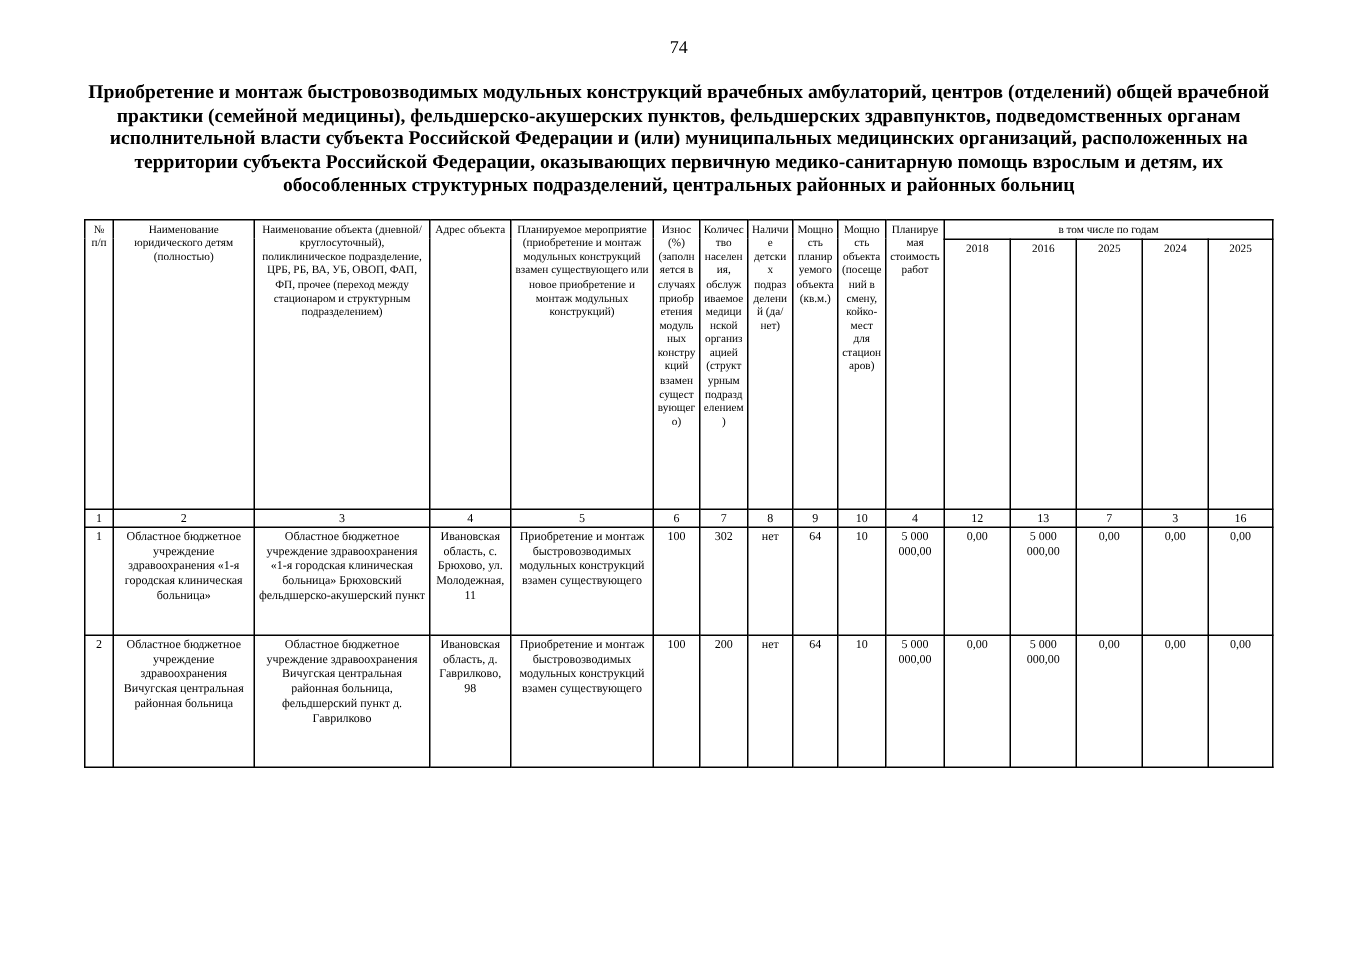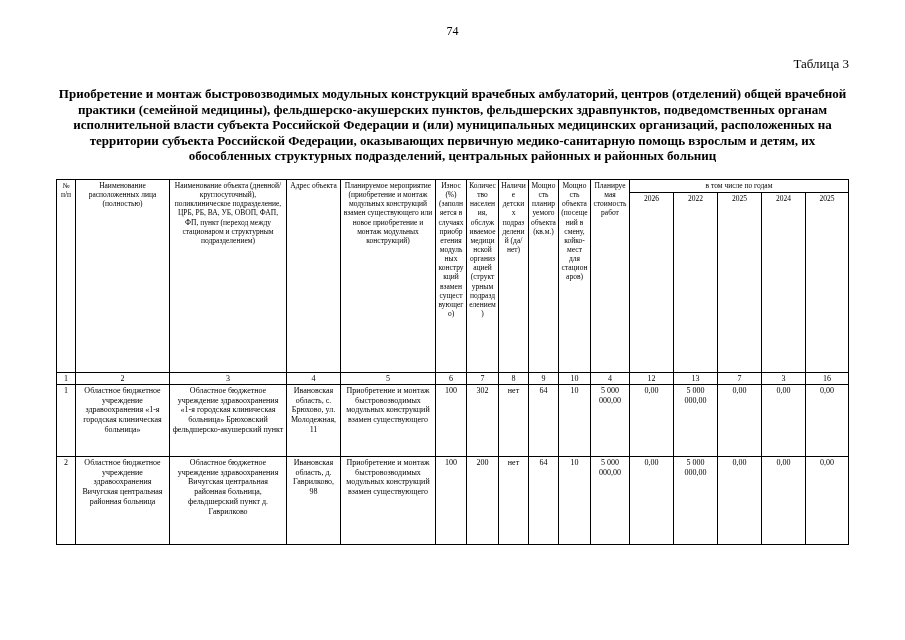--- a/index.html
+++ b/index.html
@@ -49,21 +49,20 @@
   tr.data-row-1 { height:72px; }
   tr.data-row-2 { height:88px; }
 </style>
 </head>
 <body>
 
 <div class="page">
 
   <div class="page-number">74</div>
 
-  <div class="table-label">Таблица 3</div>
 
   <div class="doc-title">Приобретение и монтаж быстровозводимых модульных конструкций врачебных амбулаторий, центров (отделений) общей врачебной практики (семейной медицины), фельдшерско-акушерских пунктов, фельдшерских здравпунктов, подведомственных органам исполнительной власти субъекта Российской Федерации и (или) муниципальных медицинских организаций, расположенных на территории субъекта Российской Федерации, оказывающих первичную медико-санитарную помощь взрослым и детям, их обособленных структурных подразделений, центральных районных и районных больниц</div>
 
   <table class="main">
     <colgroup>
       <col style="width:19px">
         <col style="width:94px">
         <col style="width:117px">
         <col style="width:54px">
       <col style="width:95px">
@@ -75,35 +74,35 @@
         <col style="width:39px">
         <col style="width:44px">
       <col style="width:44px">
         <col style="width:44px">
         <col style="width:44px">
         <col style="width:43px">
     </colgroup>
     <tbody>
       <tr class="group-row">
         <td rowspan="2">№ п/п</td>
-        <td rowspan="2">Наименование расположенных лица (полностью)</td>
-        <td rowspan="2">Наименование объекта (дневной/круглосуточный), поликлиническое подразделение, ЦРБ, РБ, ВА, УБ, ОВОП, ФАП, ФП, пункт (переход между стационаром и структурным подразделением)</td>
+        <td rowspan="2">Наименование юридического детям (полностью)</td>
+        <td rowspan="2">Наименование объекта (дневной/круглосуточный), поликлиническое подразделение, ЦРБ, РБ, ВА, УБ, ОВОП, ФАП, ФП, прочее (переход между стационаром и структурным подразделением)</td>
         <td rowspan="2">Адрес объекта</td>
         <td rowspan="2">Планируемое мероприятие (приобретение и монтаж модульных конструкций взамен существующего или новое приобретение и монтаж модульных конструкций)</td>
         <td rowspan="2">Износ (%) (заполняется в случаях приобретения модульных конструкций взамен существующего)</td>
         <td rowspan="2">Количество населения, обслуживаемое медицинской организацией (структурным подразделением)</td>
         <td rowspan="2">Наличие детских подразделений (да/нет)</td>
         <td rowspan="2">Мощность планируемого объекта (кв.м.)</td>
         <td rowspan="2">Мощность объекта (посещений в смену, койко-мест для стационаров)</td>
         <td rowspan="2">Планируемая стоимость работ</td>
         <td colspan="5">в том числе по годам</td>
       </tr>
       <tr class="years-row">
-        <td>2026</td>
-        <td>2022</td>
+        <td>2018</td>
+        <td>2016</td>
         <td>2025</td>
         <td>2024</td>
         <td>2025</td>
       </tr>
       <tr class="numbers-row">
         <td>1</td>
         <td>2</td>
         <td>3</td>
         <td>4</td>
         <td>5</td>

